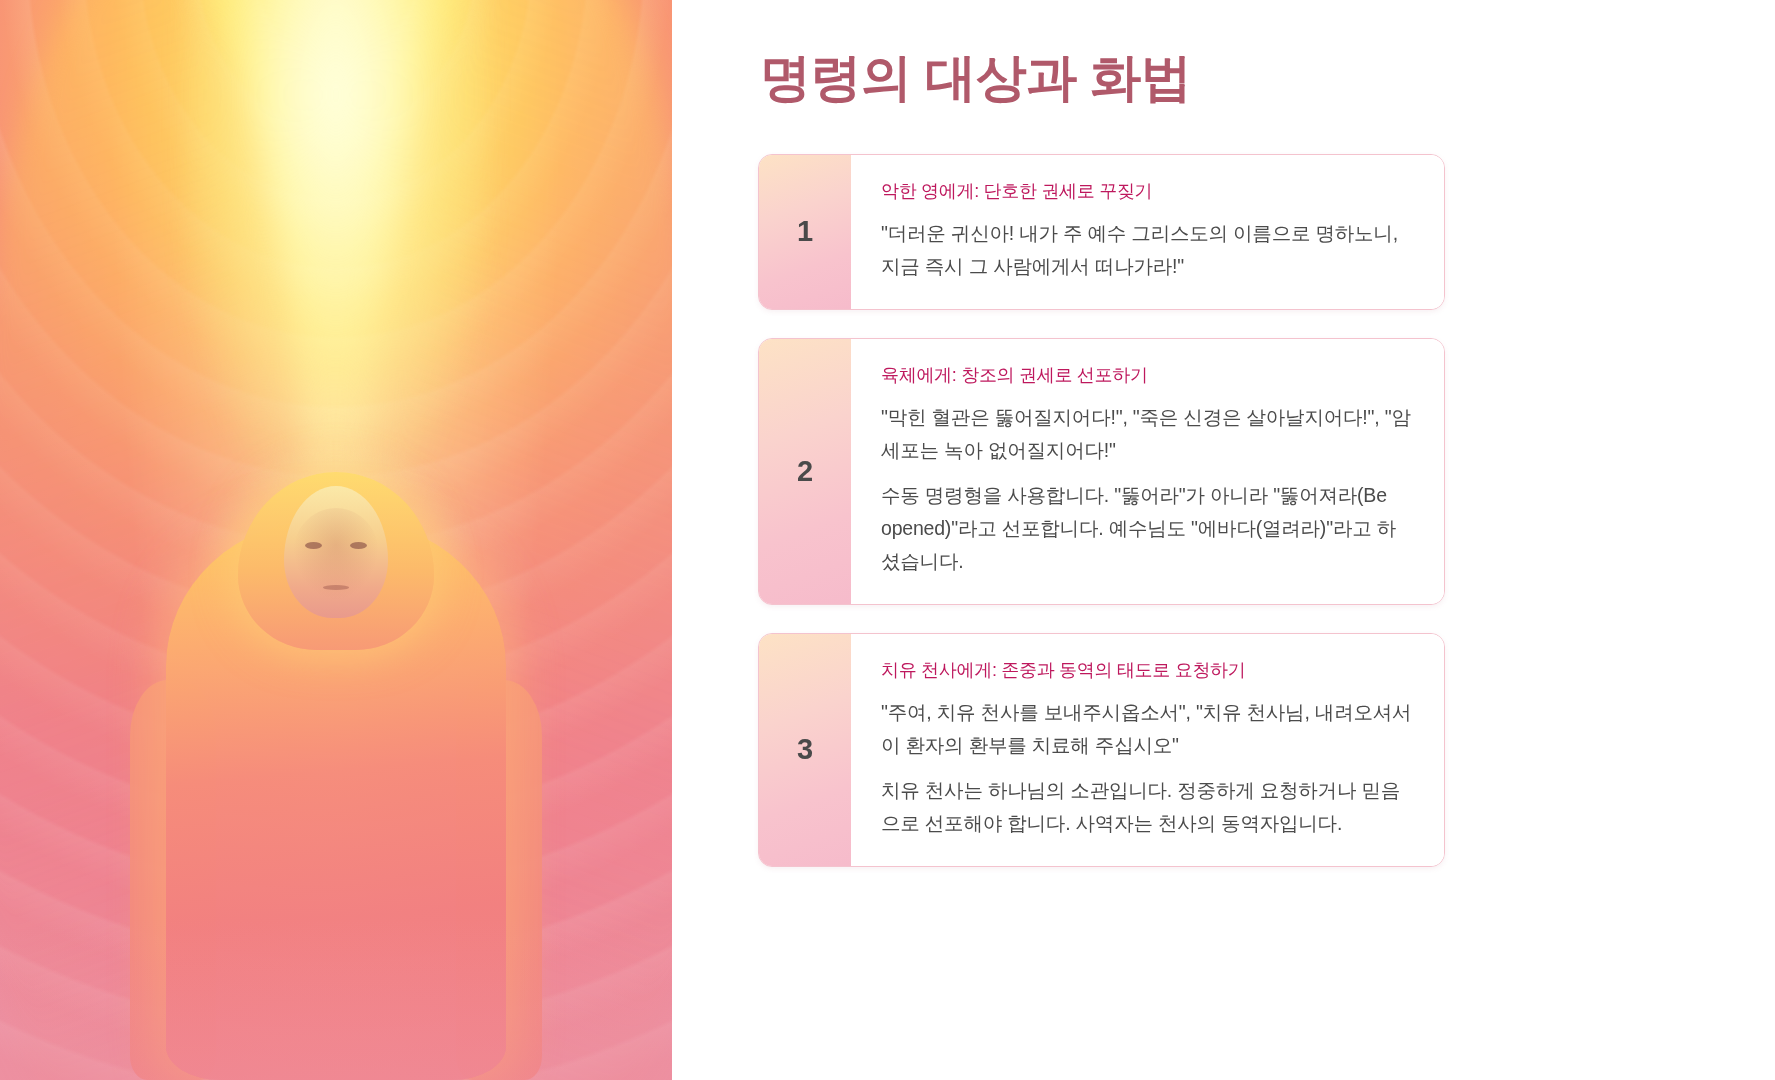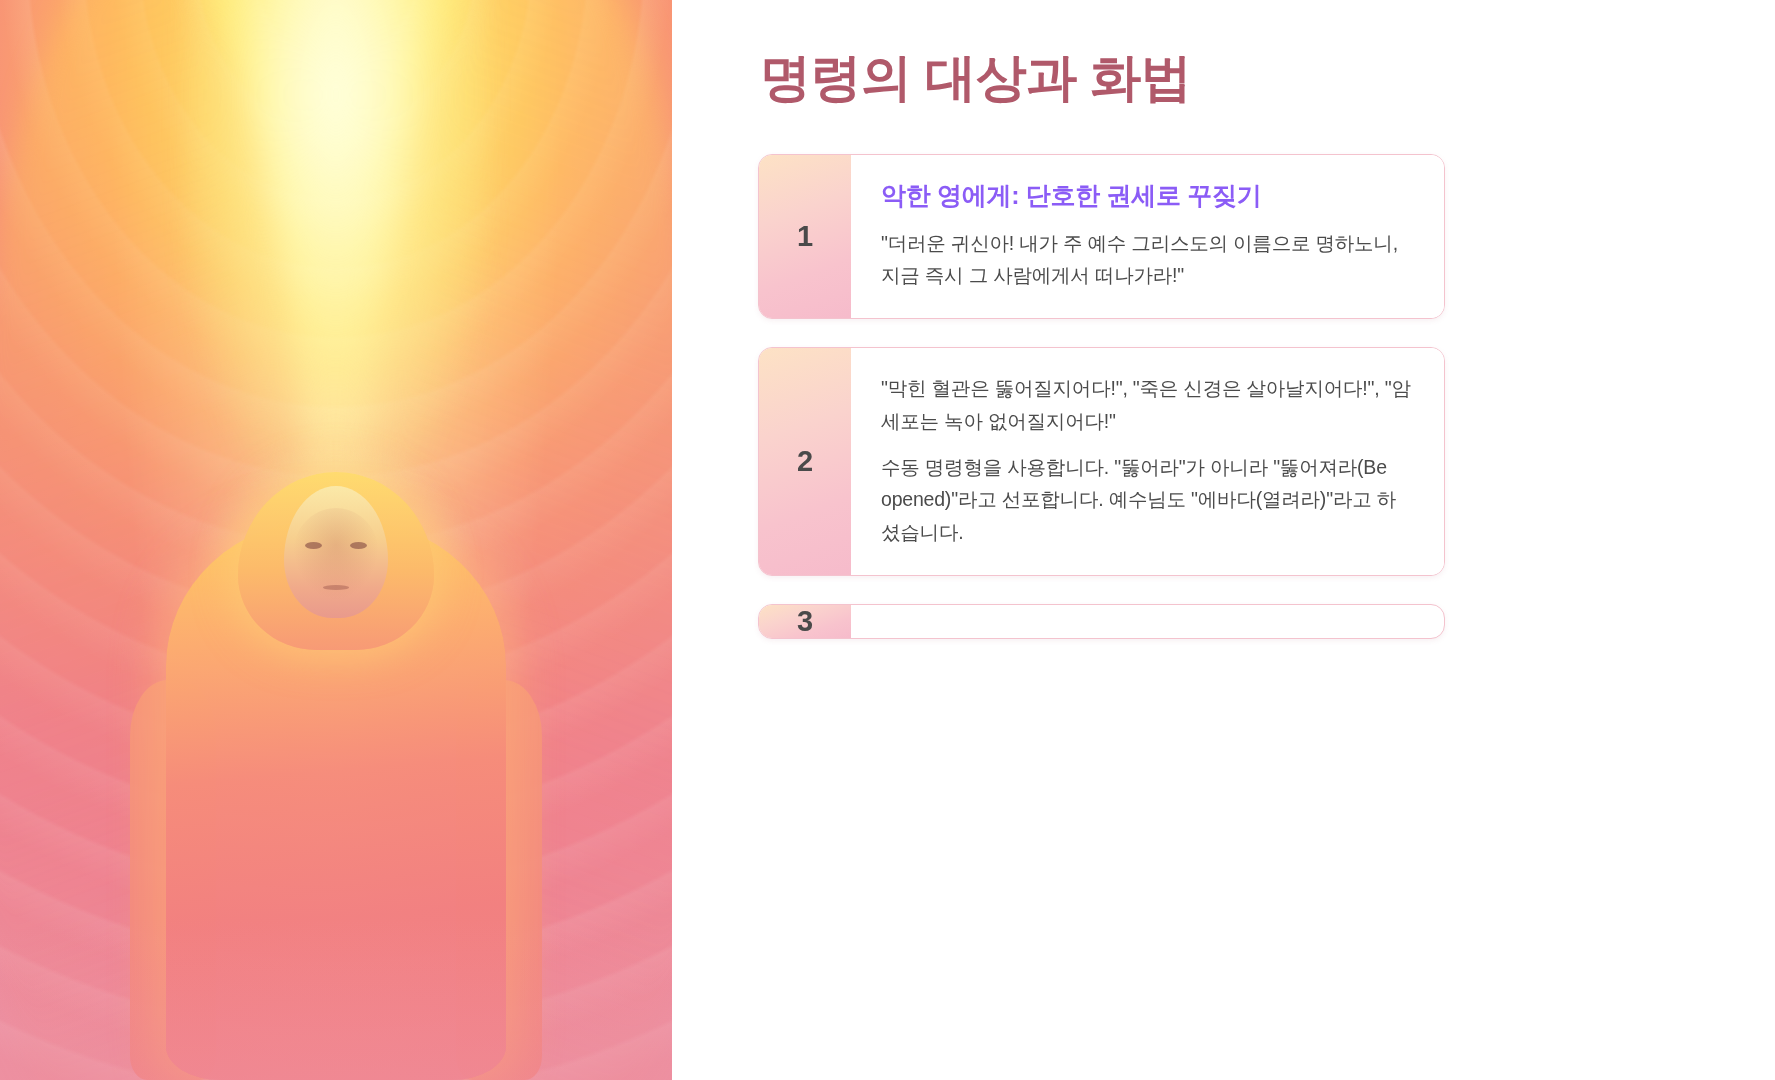--- a/index.html
+++ b/index.html
@@ -277,23 +277,23 @@
     color: #4a4a4a;
   }
 
   .card-body {
     flex: 1 1 auto;
     padding: 24px 30px 26px 30px;
     background: #ffffff;
   }
 
   .card-title {
-    font-size: 25px;
-    font-weight: 700;
-    color: #8b5cf6;
+    font-size: 18px;
+    font-weight: 400;
+    color: #be185d;
     line-height: 1.35;
     margin-bottom: 14px;
     letter-spacing: -0.3px;
   }
 
   .card-para {
     font-size: 19.5px;
     line-height: 1.68;
     color: #4b4b4b;
     letter-spacing: -0.2px;
@@ -340,24 +340,30 @@
         <div class="card-number">1</div>
         <div class="card-body">
           <div class="card-title">악한 영에게: 단호한 권세로 꾸짖기</div>
           <p class="card-para">"더러운 귀신아! 내가 주 예수 그리스도의 이름으로 명하노니, 지금 즉시 그 사람에게서 떠나가라!"</p>
         </div>
       </div>
 
       <div class="card">
         <div class="card-number">2</div>
         <div class="card-body">
+          <div class="card-title">육체에게: 창조의 권세로 선포하기</div>
           <p class="card-para">"막힌 혈관은 뚫어질지어다!", "죽은 신경은 살아날지어다!", "암세포는 녹아 없어질지어다!"</p>
           <p class="card-para">수동 명령형을 사용합니다. "뚫어라"가 아니라 "뚫어져라(Be opened)"라고 선포합니다. 예수님도 "에바다(열려라)"라고 하셨습니다.</p>
         </div>
       </div>
 
       <div class="card">
         <div class="card-number">3</div>
+        <div class="card-body">
+          <div class="card-title">치유 천사에게: 존중과 동역의 태도로 요청하기</div>
+          <p class="card-para">"주여, 치유 천사를 보내주시옵소서", "치유 천사님, 내려오셔서 이 환자의 환부를 치료해 주십시오"</p>
+          <p class="card-para">치유 천사는 하나님의 소관입니다. 정중하게 요청하거나 믿음으로 선포해야 합니다. 사역자는 천사의 동역자입니다.</p>
+        </div>
       </div>
 
     </div>
   </div>
 </div>
 
 </body></html>

